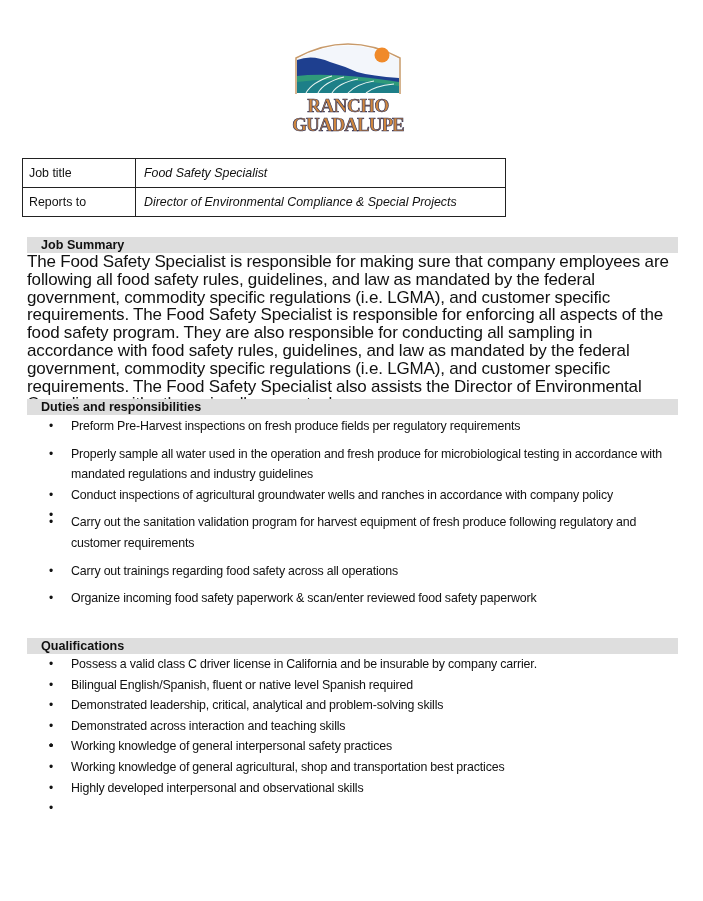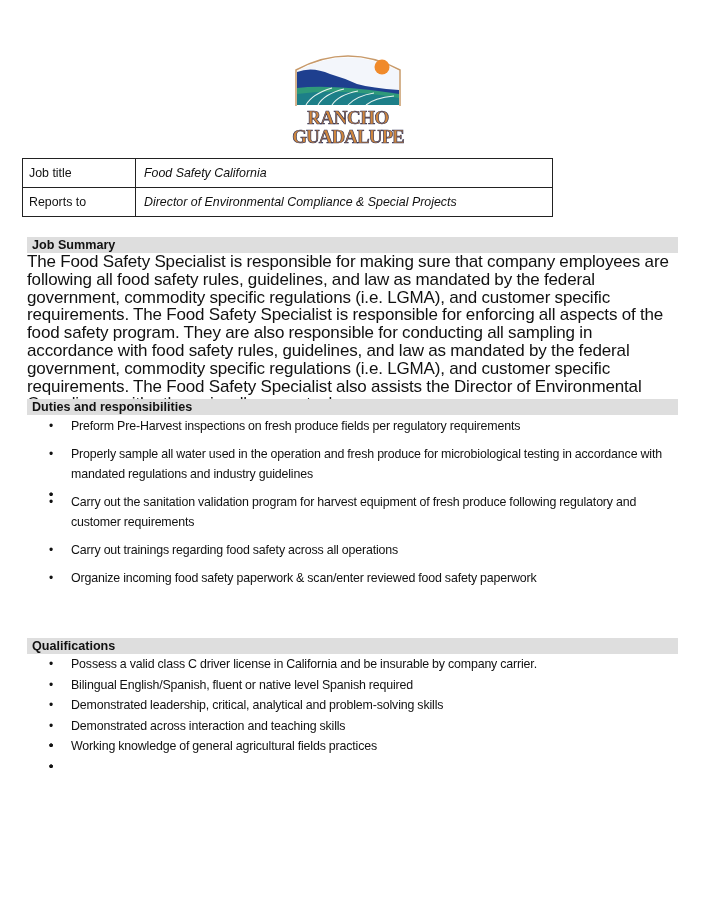--- a/index.html
+++ b/index.html
@@ -11,29 +11,29 @@
       width: 703px;
       height: 901px;
       position: relative;
       overflow: hidden;
       font-family: "Liberation Sans", "DejaVu Sans", sans-serif;
       color: #111;
     }
     .logo {
       position: absolute;
       left: 272px;
-      top: 48px;
+      top: 36px;
       width: 152px;
       height: 100px;
     }
     .info-table {
       position: absolute;
       left: 22px;
       top: 158px;
-      width: 531px;
+      width: 484px;
       border-collapse: collapse;
       font-size: 12.4px;
     }
     .info-table td {
       border: 1px solid #222;
       height: 28px;
       padding: 0 6px;
       vertical-align: middle;
     }
     .info-table td.label {
@@ -47,21 +47,21 @@
       position: absolute;
       left: 27px;
       width: 651px;
     }
     .section-header {
       background: #dedede;
       font-weight: bold;
       font-size: 12.6px;
       height: 16px;
       line-height: 16px;
-      padding-left: 5px;
+      padding-left: 14px;
     }
     .summary {
       font-size: 17px;
       line-height: 17.8px;
       margin: 0;
       letter-spacing: -0.15px;
       word-spacing: -0.2px;
     }
     ul {
       list-style: none;
@@ -112,54 +112,54 @@
 
     <text x="76" y="76" text-anchor="middle" font-family="Liberation Serif, DejaVu Serif, serif" font-size="19" font-weight="bold" fill="#d0873e" stroke="#3a3a5a" stroke-width="0.7" letter-spacing="-0.5">RANCHO</text>
     <text x="76" y="95" text-anchor="middle" font-family="Liberation Serif, DejaVu Serif, serif" font-size="19" font-weight="bold" fill="#d0873e" stroke="#3a3a5a" stroke-width="0.7" letter-spacing="-1">GUADALUPE</text>
   </svg>
 </div>
 
 <table class="info-table">
   <tbody>
       <tr>
     <td class="label">Job title</td>
-    <td class="value">Food Safety California</td>
+    <td class="value">Food Safety Specialist</td>
   </tr>
   <tr>
     <td class="label">Reports to</td>
     <td class="value">Director of Environmental Compliance &amp; Special Projects</td>
   </tr>
 </tbody>
   </table>
 
 <div class="section" style="top:237px;">
   <div class="section-header">Job Summary</div>
   <p class="summary">The Food Safety Specialist is responsible for making sure that company employees are following all food safety rules, guidelines, and law as mandated by the federal government, commodity specific regulations (i.e. LGMA), and customer specific requirements. The Food Safety Specialist is responsible for enforcing all aspects of the food safety program. They are also responsible for conducting all sampling in accordance with food safety rules, guidelines, and law as mandated by the federal government, commodity specific regulations (i.e. LGMA), and customer specific requirements. The Food Safety Specialist also assists the Director of Environmental Compliance with other miscellaneous tasks.</p>
 </div>
 
 <div class="section duties" style="top:399px;">
   <div class="section-header">Duties and responsibilities</div>
   <ul>
     <li style="margin-top:1px;margin-bottom:7px;"><span class="bullet">•</span><span>Preform Pre-Harvest inspections on fresh produce fields per regulatory requirements</span></li>
     <li style="margin-bottom:0px;"><span class="bullet">•</span><span>Properly sample all water used in the operation and fresh produce for microbiological testing in accordance with mandated regulations and industry guidelines</span></li>
-    <li style="margin-bottom:0px;"><span class="bullet">•</span></li>
+    <li style="margin-bottom:0px;"><span class="bullet">•</span><span>Conduct inspections of agricultural groundwater wells and ranches in accordance with company policy</span></li>
     <li style="margin-bottom:7px;"><span class="bullet">•</span></li>
     <li style="margin-bottom:7px;"><span class="bullet">•</span><span>Carry out the sanitation validation program for harvest equipment of fresh produce following regulatory and customer requirements</span></li>
     <li style="margin-bottom:7px;"><span class="bullet">•</span><span>Carry out trainings regarding food safety across all operations</span></li>
     <li><span class="bullet">•</span><span>Organize incoming food safety paperwork &amp; scan/enter reviewed food safety paperwork</span></li>
   </ul>
 </div>
 
 <div class="section" style="top:638px;">
   <div class="section-header">Qualifications</div>
   <ul>
     <li><span class="bullet">•</span><span>Possess a valid class C driver license in California and be insurable by company carrier.</span></li>
     <li><span class="bullet">•</span><span>Bilingual English/Spanish, fluent or native level Spanish required</span></li>
     <li><span class="bullet">•</span><span>Demonstrated leadership, critical, analytical and problem-solving skills</span></li>
     <li><span class="bullet">•</span><span>Demonstrated across interaction and teaching skills</span></li>
     <li><span class="bullet">•</span></li>
     <li><span class="bullet">•</span></li>
-    <li><span class="bullet">•</span><span>Working knowledge of general agricultural fields practices</span></li>
-    <li><span class="bullet">•</span></li>
-    <li><span class="bullet">•</span></li>
+    <li><span class="bullet">•</span><span>Working knowledge of general interpersonal safety practices</span></li>
+    <li><span class="bullet">•</span><span>Working knowledge of general agricultural, shop and transportation best practices</span></li>
+    <li><span class="bullet">•</span><span>Highly developed interpersonal and observational skills</span></li>
     <li><span class="bullet">•</span></li>
   </ul>
 </div>
 
 </body></html>

